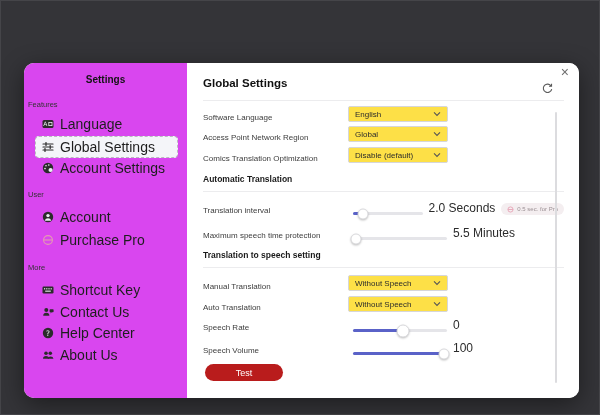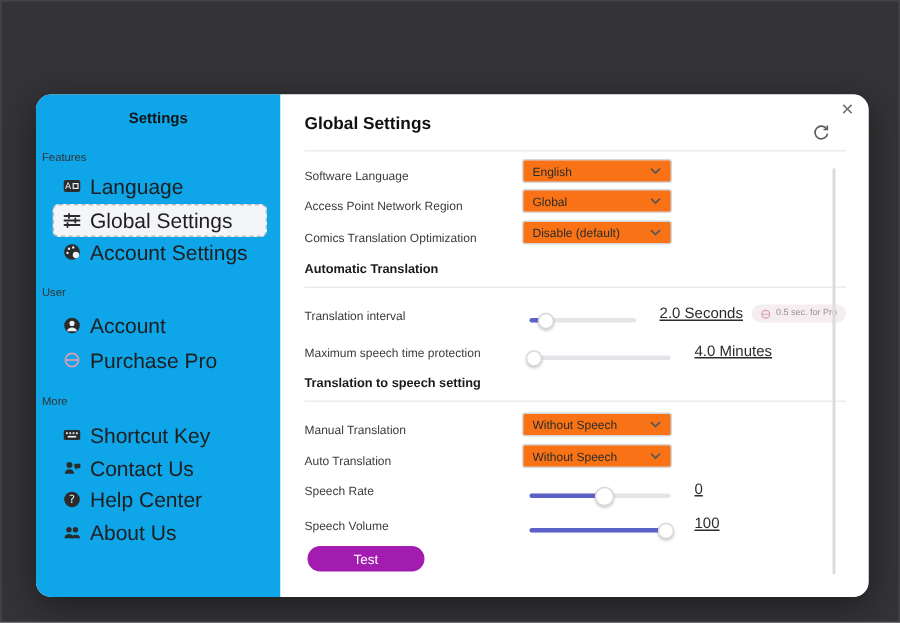--- a/index.html
+++ b/index.html
@@ -18,21 +18,21 @@
     box-shadow:0 6px 24px rgba(0,0,0,.45);
   }
   .close-btn{
     position:absolute;top:1px;right:10px;font-size:14px;line-height:16px;
     color:#6e6e6e;cursor:pointer;z-index:5;
   }
 
   
   .sidebar{
     position:absolute;left:0;top:0;bottom:0;width:163px;
-    background:#0ea5e9;border-radius:10px 0 0 10px;
+    background:#d946ef;border-radius:10px 0 0 10px;
   }
   .sb-title{position:absolute;left:0;right:0;top:11px;text-align:center;
     font-size:10px;font-weight:700;color:#141414;}
   .sb-section-label{position:absolute;left:4px;font-size:7.5px;color:#323232;}
   .sb-item{
     position:absolute;left:11px;right:9px;height:22px;
     display:flex;align-items:center;gap:6px;padding:0 6px;
     border:1px dashed transparent;border-radius:4px;box-sizing:border-box;
     cursor:pointer;
   }
@@ -42,25 +42,25 @@
 
   
   .main{position:absolute;left:163px;top:0;right:0;bottom:0;background:#fff;border-radius:0 10px 10px 0;}
   .main-title{position:absolute;left:16px;top:14px;font-size:11.5px;font-weight:700;color:#101010;}
   .refresh{position:absolute;right:26px;top:20px;width:11px;height:11px;cursor:pointer;}
   .divider{position:absolute;left:16px;right:15px;height:1px;background:#ececee;}
   .sec-title{position:absolute;left:16px;font-size:8.5px;font-weight:700;color:#1a1a1a;}
 
   .row{position:absolute;left:16px;right:15px;height:16px;display:flex;align-items:flex-end;}
   .row .lbl{flex:0 0 145px;font-size:8px;color:#3c3c3c;}
-  .value{margin-left:16px;font-size:10px;color:#2b2b2b;white-space:nowrap;text-decoration:underline;}
+  .value{margin-left:6px;font-size:12px;color:#2b2b2b;white-space:nowrap;}
 
   .select{
     width:100px;height:16px;box-sizing:border-box;border:1px solid #d6d6d9;border-radius:2px;
-    background:#f97316;display:flex;align-items:center;justify-content:space-between;
+    background:#fde047;display:flex;align-items:center;justify-content:space-between;
     padding:0 6px;cursor:pointer;
   }
   .select .sel-val{font-size:8px;color:#2b2b2b;white-space:nowrap;}
 
   .slider{position:relative;width:94px;height:3px;margin-left:5px;background:#e5e5e9;border-radius:2px;cursor:pointer;}
   .slider .fill{position:absolute;left:0;top:0;height:100%;background:#5a62c8;border-radius:2px;}
   .slider .thumb{
     position:absolute;top:50%;width:11px;height:11px;border-radius:50%;
     background:#fff;border:1px solid #d9d9dc;box-sizing:border-box;
     transform:translate(-50%,-50%);box-shadow:0 1px 2px rgba(0,0,0,.22);cursor:grab;
@@ -68,21 +68,21 @@
   .slider .thumb.big{width:13px;height:13px;}
 
   .badge{
     margin-left:6px;display:flex;align-items:center;gap:3px;
     background:#f4eef0;border-radius:7px;padding:2.5px 6px;
   }
   .badge .bdg-txt{font-size:6px;color:#9b9094;white-space:nowrap;}
 
   .test-btn{
     position:absolute;left:18px;top:301px;width:78px;height:17px;
-    background:#a21caf;border:none;border-radius:9px;color:#fff;
+    background:#b91c1c;border:none;border-radius:9px;color:#fff;
     font-size:9px;font-family:"Liberation Sans",sans-serif;
     display:flex;align-items:center;justify-content:center;cursor:pointer;
   }
   .scrollbar{position:absolute;right:22px;top:49px;width:2px;height:271px;background:#dcdcdf;border-radius:1px;}
 </style>
 </head>
 <body>
 
 <div class="backdrop">
   <div class="dialog">
@@ -250,21 +250,21 @@
           <span class="bdg-txt">0.5 sec. for Pro</span>
         </span>
       </div>
 
       <div class="row" style="top:161px">
         <span class="lbl">Maximum speech time protection</span>
         <div class="slider">
           <div class="fill" style="width: 0%;"></div>
           <div class="thumb" style="left: 3%;"></div>
         </div>
-        <span class="value">4.0 Minutes</span>
+        <span class="value">5.5 Minutes</span>
       </div>
 
       <div class="sec-title" style="top:187px">Translation to speech setting</div>
       <div class="divider" style="top:204px"></div>
 
       <div class="row" style="top:212px">
         <span class="lbl">Manual Translation</span>
         <div class="select">
           <span class="sel-val">Without Speech</span>
           <svg width="8" height="6" viewBox="0 0 8 6">

